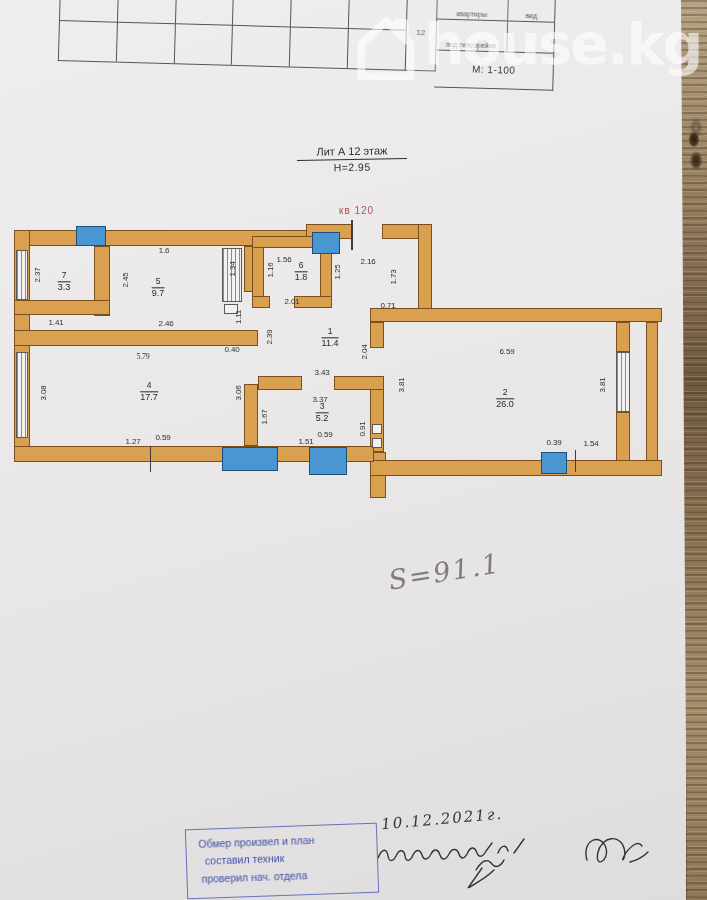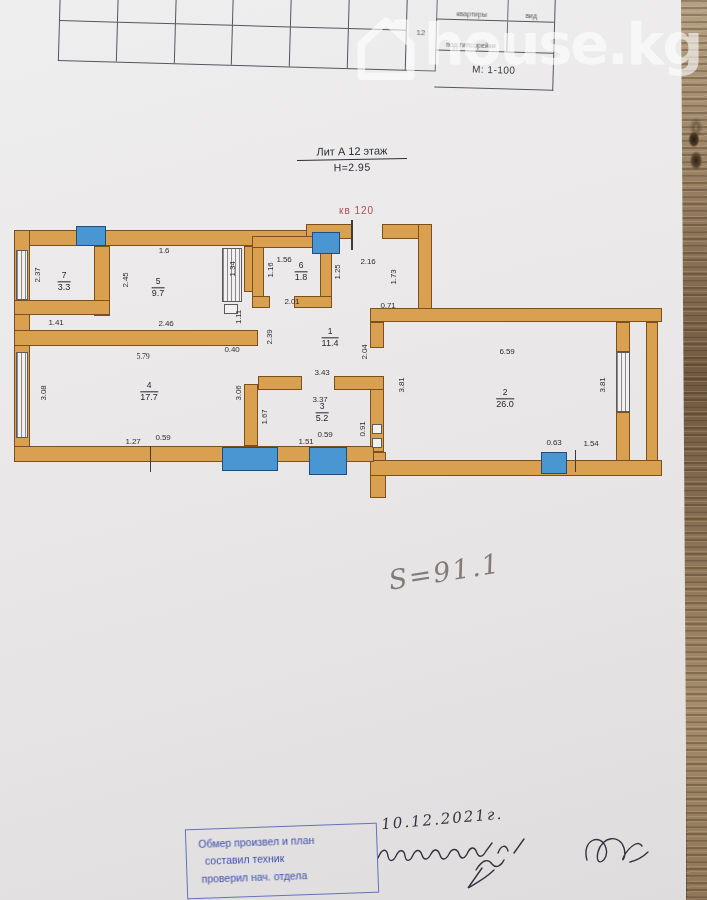--- a/index.html
+++ b/index.html
@@ -188,21 +188,21 @@
   <span class="dim" style="left:368px;top:261px;">2.16</span>
   <span class="dim" style="left:388px;top:305px;">0.71</span>
   <span class="dim" style="left:322px;top:372px;">3.43</span>
   <span class="dim" style="left:143px;top:356px;font-family:Liberation Serif, serif;">5.79</span>
   <span class="dim" style="left:133px;top:441px;">1.27</span>
   <span class="dim" style="left:163px;top:437px;">0.59</span>
   <span class="dim" style="left:320px;top:399px;">3.37</span>
   <span class="dim" style="left:285px;top:441px;margin-left:21px;">1.51</span>
   <span class="dim" style="left:325px;top:434px;">0.59</span>
   <span class="dim" style="left:507px;top:351px;">6.59</span>
-  <span class="dim" style="left:554px;top:442px;">0.63</span>
+  <span class="dim" style="left:554px;top:442px;">0.39</span>
   <span class="dim" style="left:591px;top:443px;text-align:center;">1.54</span>
 
   <span class="dim v" style="left:37px;top:275px;">2.37</span>
   <span class="dim v" style="left:125px;top:280px;">2.45</span>
   <span class="dim v" style="left:232px;top:269px;">1.34</span>
   <span class="dim v" style="left:270px;top:270px;">1.16</span>
   <span class="dim v" style="left:337px;top:272px;">1.25</span>
   <span class="dim v" style="left:393px;top:277px;">1.73</span>
   <span class="dim v" style="left:238px;top:317px;">1.11</span>
   <span class="dim v" style="left:269px;top:337px;">2.39</span>

